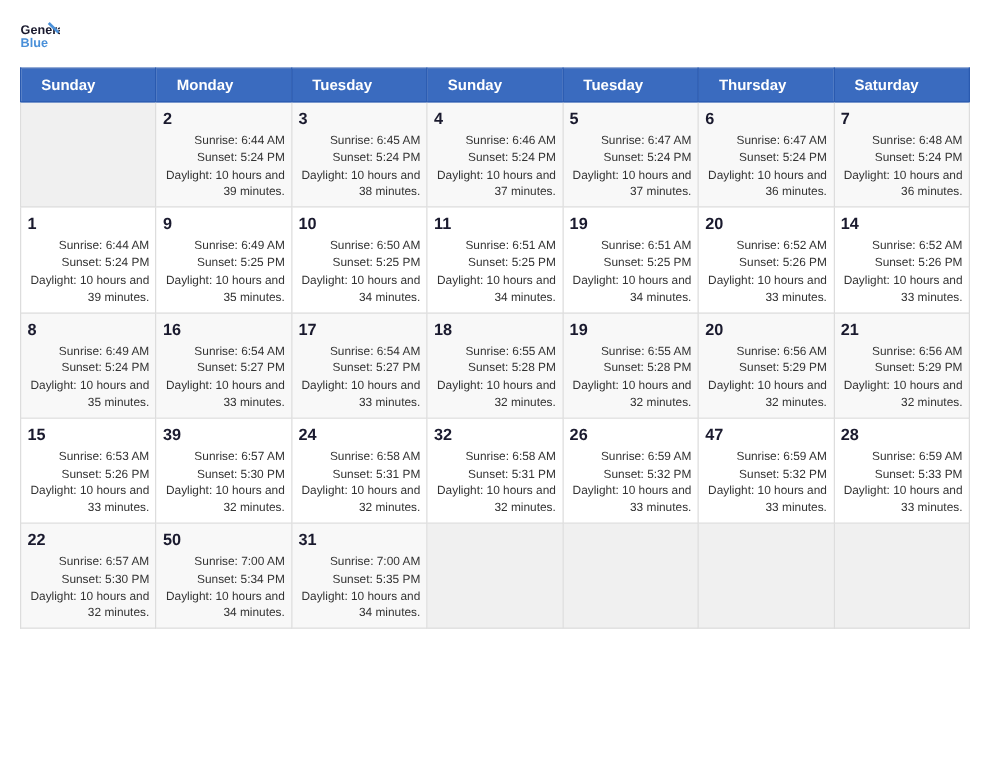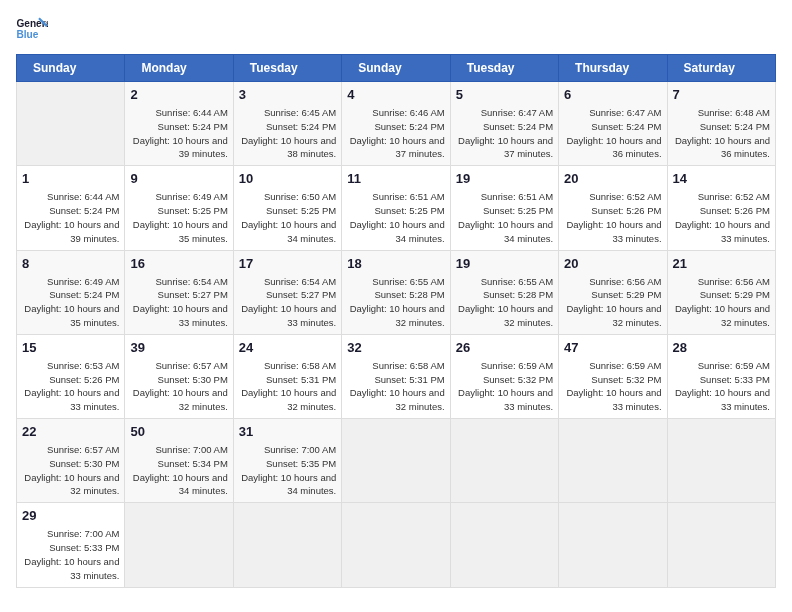--- a/index.html
+++ b/index.html
@@ -240,26 +240,14 @@
         </td>
         <td>
           <span class="day-num">31</span>
           <div class="day-info">Sunrise: 7:00 AM<br>Sunset: 5:35 PM<br>Daylight: 10 hours and 34 minutes.</div>
         </td>
         <td class="empty-cell"></td>
         <td class="empty-cell"></td>
         <td class="empty-cell"></td>
         <td class="empty-cell"></td>
       </tr>
-      <tr>
-        <td>
-          <span class="day-num">29</span>
-          <div class="day-info">Sunrise: 7:00 AM<br>Sunset: 5:33 PM<br>Daylight: 10 hours and 33 minutes.</div>
-        </td>
-        <td class="empty-cell"></td>
-        <td class="empty-cell"></td>
-        <td class="empty-cell"></td>
-        <td class="empty-cell"></td>
-        <td class="empty-cell"></td>
-        <td class="empty-cell"></td>
-      </tr>
     </tbody>
 </table>
 
 </body></html>

